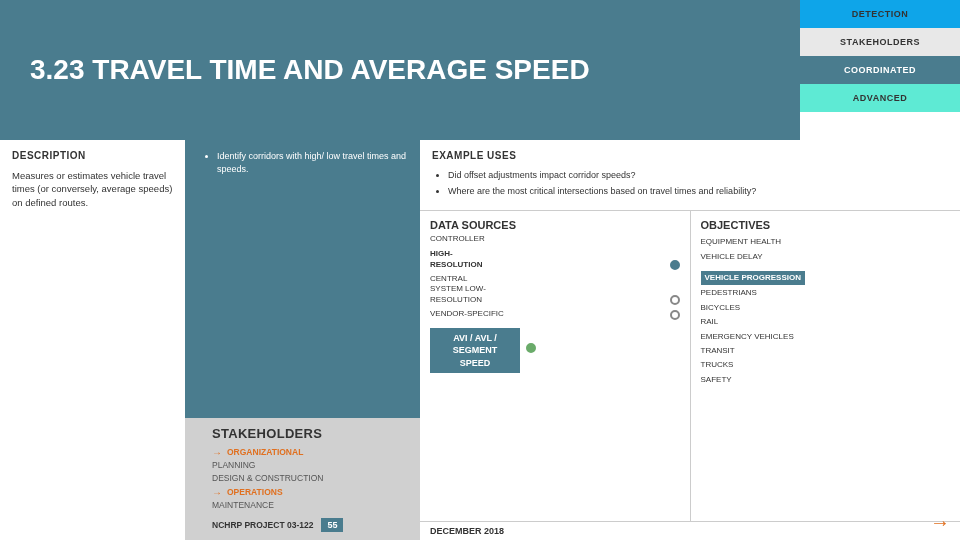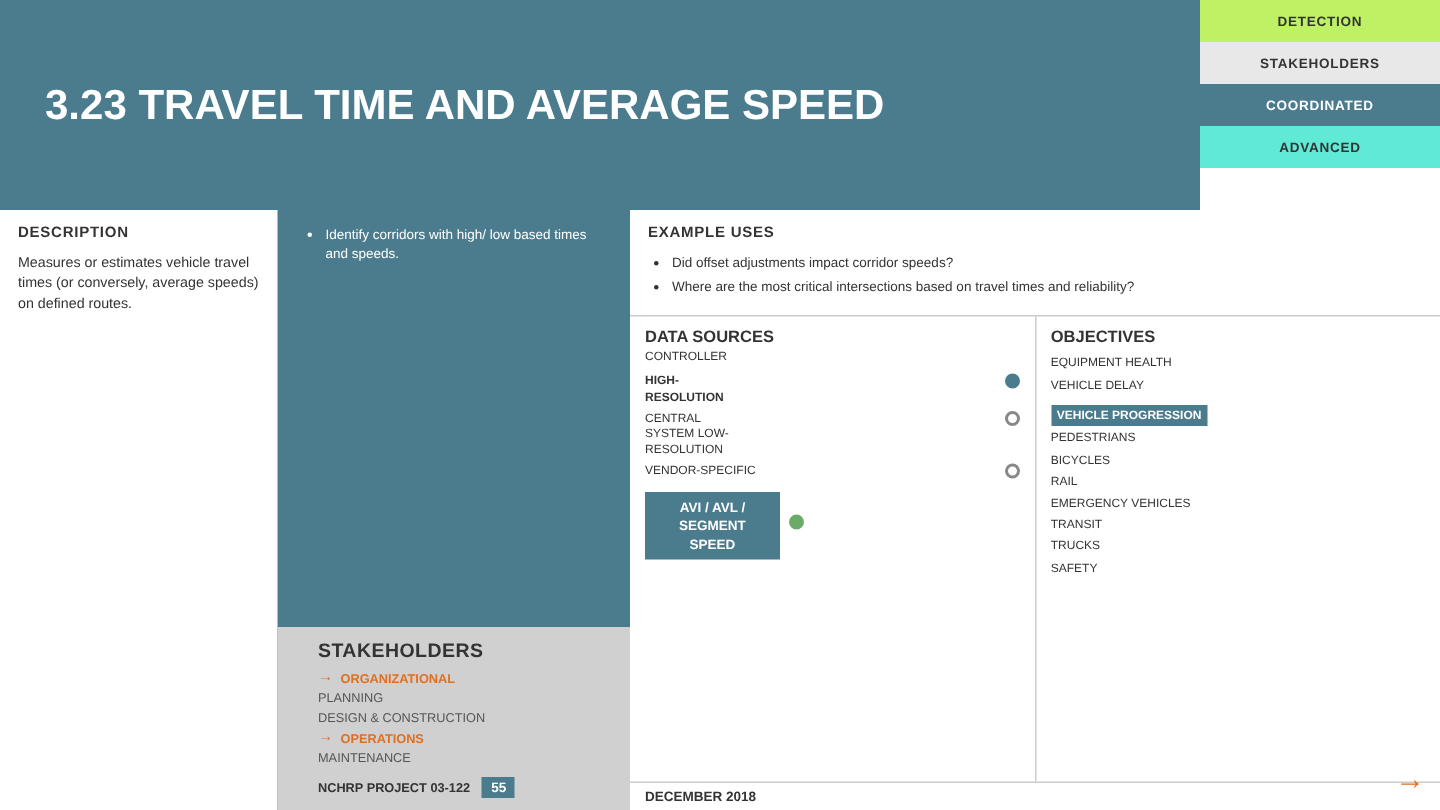--- a/index.html
+++ b/index.html
@@ -27,21 +27,21 @@
       display: flex;
       align-items: center;
       justify-content: center;
       font-size: 9px;
       font-weight: bold;
       letter-spacing: 0.5px;
       border: none;
       cursor: default;
     }
     .class-btn.communication { background: #e8e8e8; color: #333; }
-    .class-btn.detection { background: #bef264; color: #333; }
+    .class-btn.detection { background: #0ea5e9; color: #333; }
     .class-btn.uncoordinated { background: #e8e8e8; color: #333; }
     .class-btn.coordinated { background: #4a7c8e; color: #fff; }
     .class-btn.advanced { background: #5eead4; color: #333; }
 
     
     .title-area {
       position: absolute;
       top: 0;
       left: 0;
       right: 160px;
@@ -180,21 +180,21 @@
     }
     .section-title {
       font-size: 11px;
       font-weight: bold;
       color: #333;
       text-transform: uppercase;
       margin-bottom: 6px;
     }
     .datasource-item {
       display: flex;
-      align-items: flex-start;
+      align-items: flex-end;
       justify-content: space-between;
       margin-bottom: 4px;
     }
     .ds-label {
       font-size: 8px;
       color: #333;
       text-transform: uppercase;
       line-height: 1.3;
     }
     .ds-dot {
@@ -309,21 +309,21 @@
   <div class="columns">
 
     <div class="col-description">
       <div class="col-header">DESCRIPTION</div>
       <p>Measures or estimates vehicle travel times (or conversely, average speeds) on defined routes.</p>
     </div>
 
     <div class="col-applications">
       <div class="applications-top">
         <ul class="applications-list">
-          <li>Identify corridors with high/ low based times and speeds.</li>
+          <li>Identify corridors with high/ low travel times and speeds.</li>
         </ul>
       </div>
 
       <div class="stakeholders-section" style="margin-top: auto;">
         <div class="stk-title-row">
           <div class="stk-title">STAKEHOLDERS</div>
         </div>
 
         <div id="stakeholders-list">
             <div class="stk-list-item orange">

